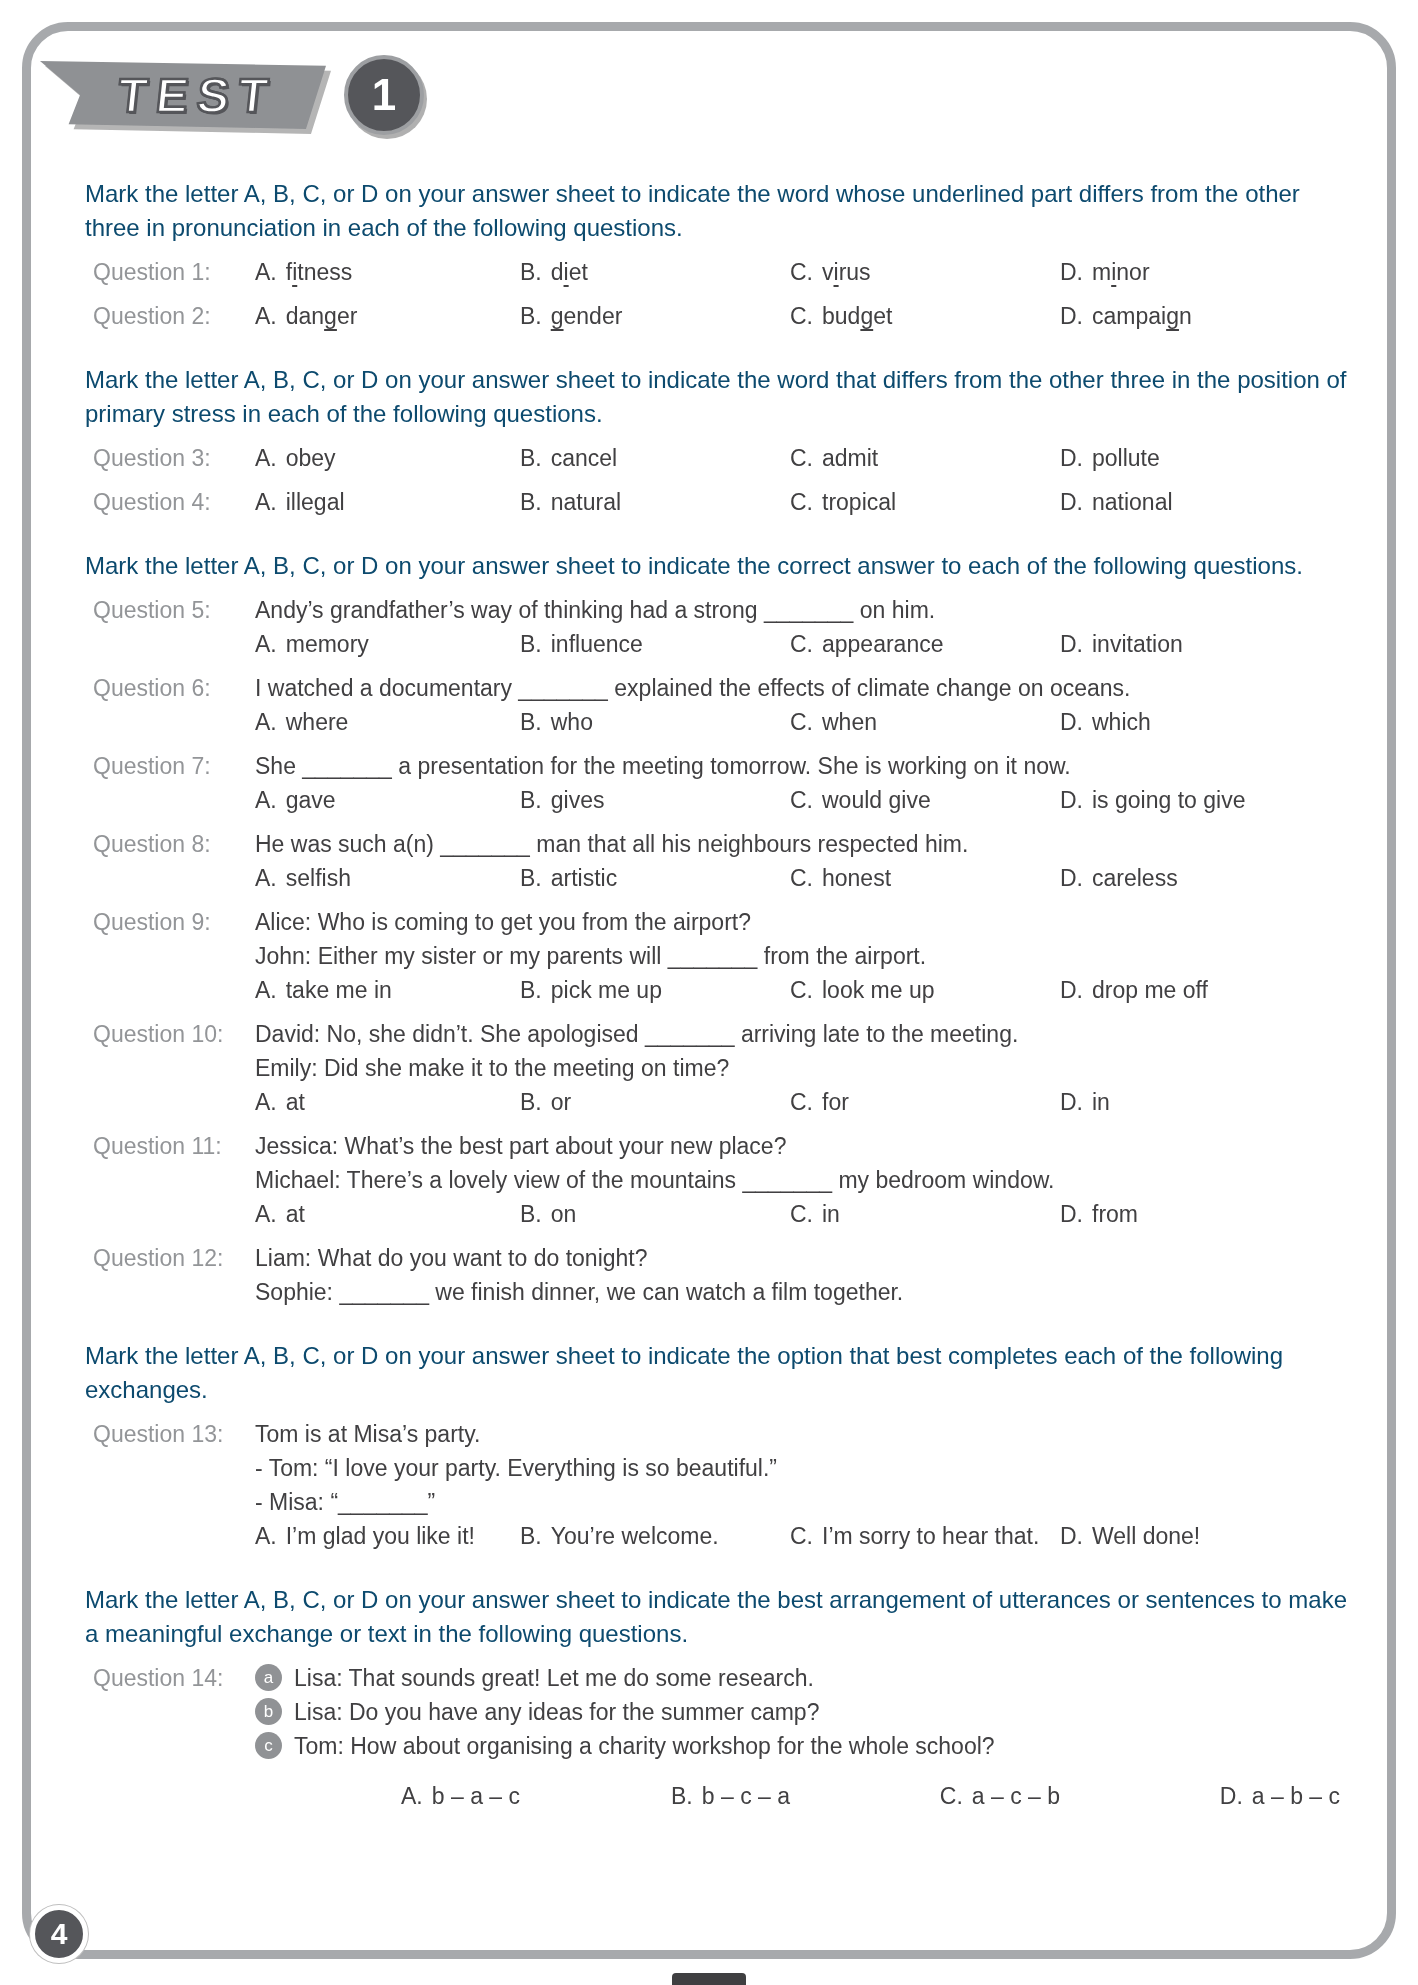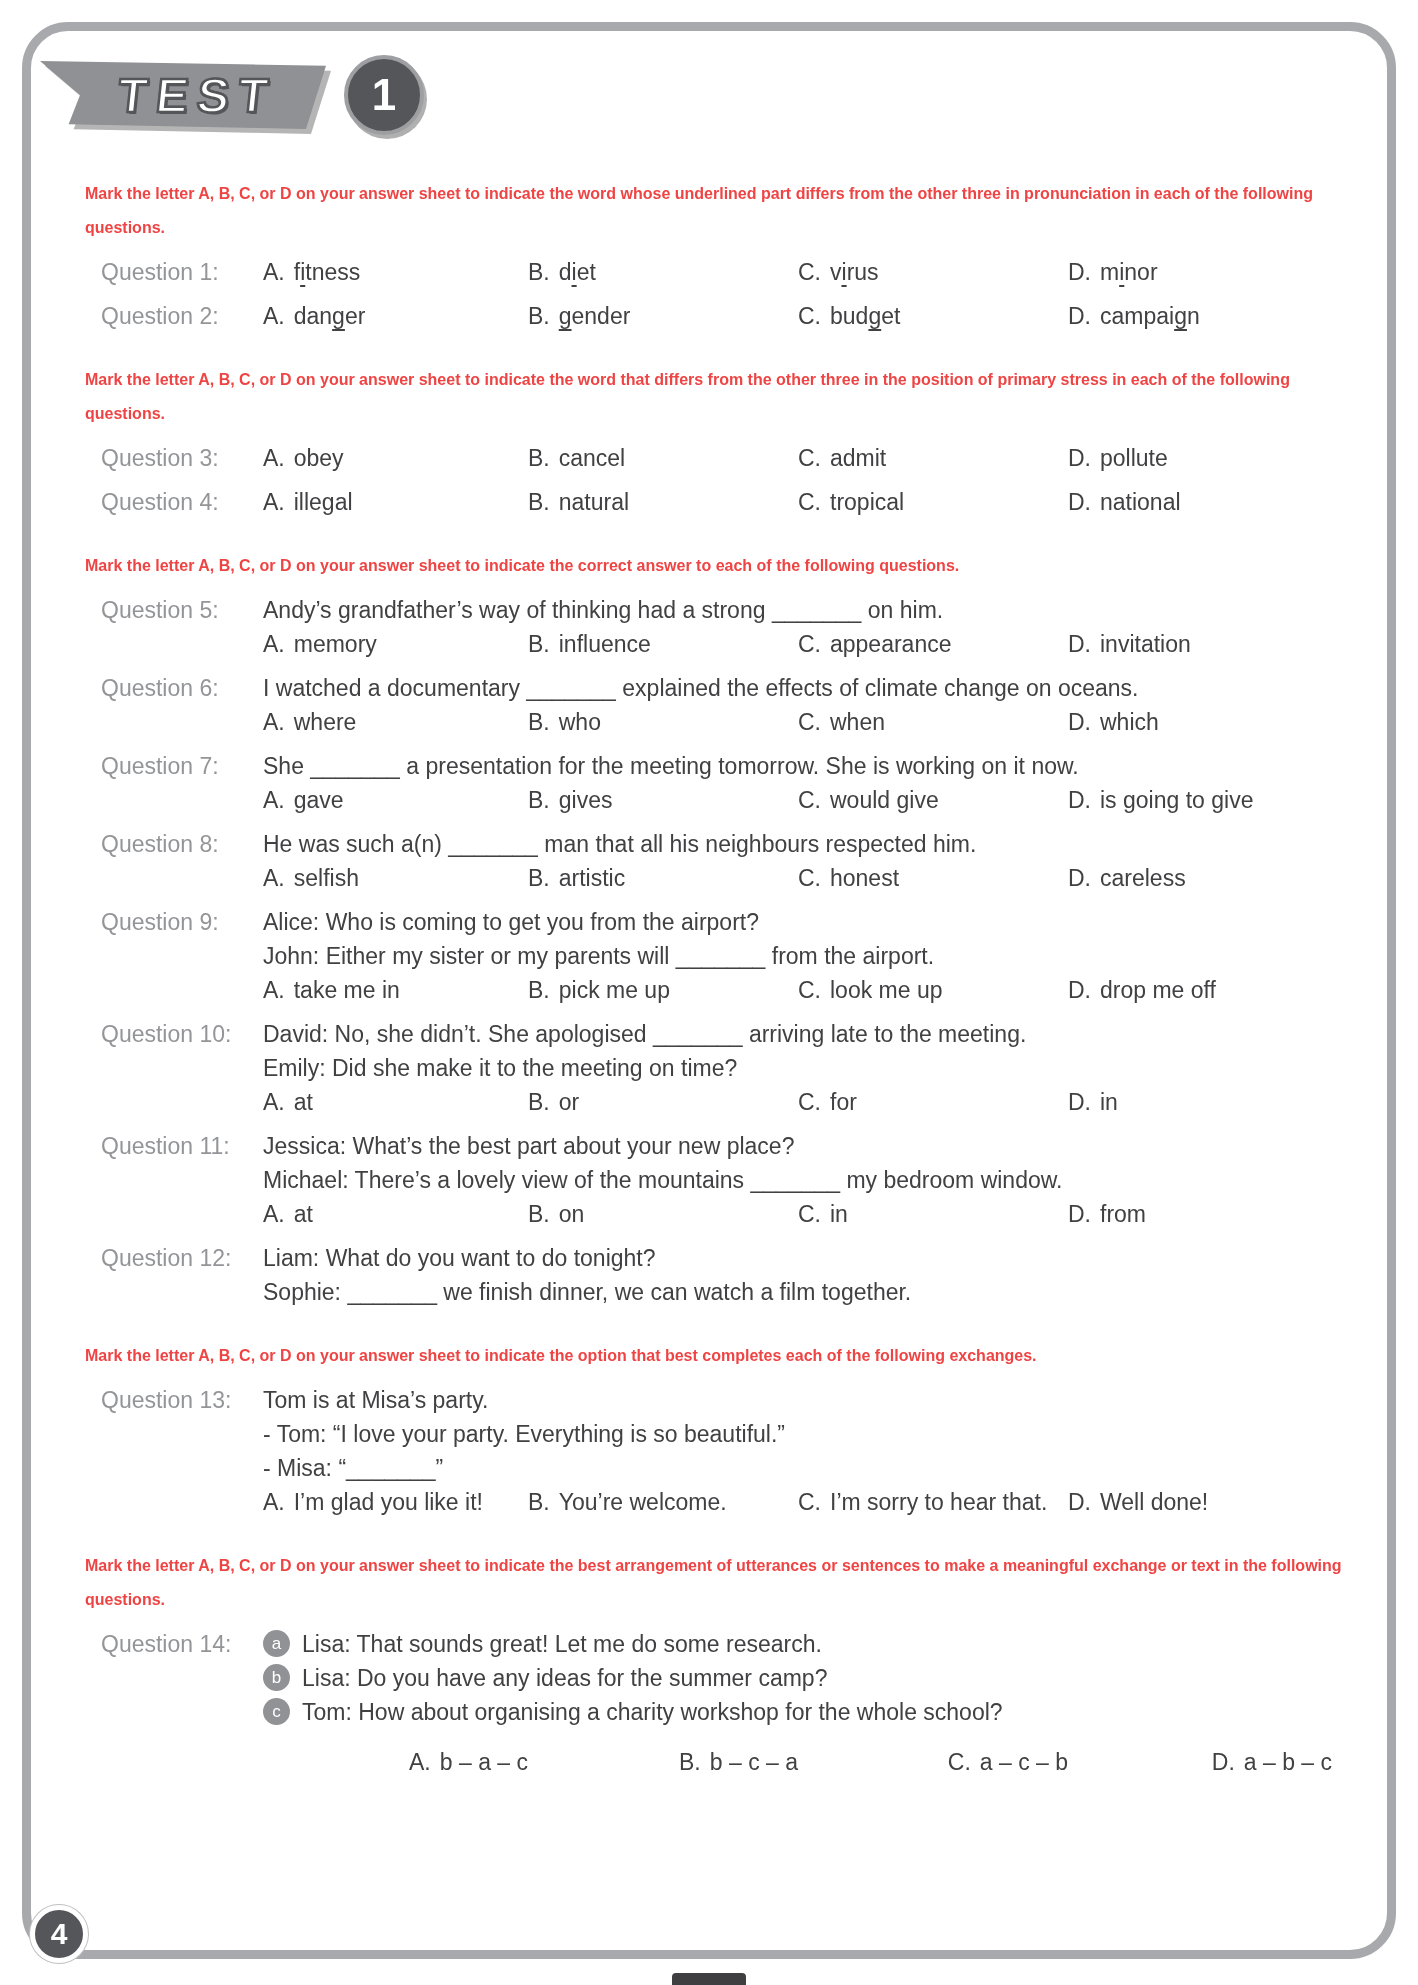--- a/index.html
+++ b/index.html
@@ -43,24 +43,24 @@
     width: 80px; height: 80px; border-radius: 50%;
     background: #55565a;
     border: 4px solid #9d9fa2;
     display: flex; align-items: center; justify-content: center;
     box-shadow: 3px 4px 0 rgba(80,80,80,0.45);
   }
   .badge-text { color: #fff; font-size: 44px; font-weight: bold; }
   
   .content { position: relative; padding: 0 70px 0 85px; }
   .heading {
-    font-weight: bold; font-size: 16px; line-height: 34px;
-    color: #ef4444; margin: 30px 0 10px;
-  }
-  .q { display: grid; grid-template-columns: 162px 1fr; margin: 0 16px 10px; }
+    font-weight: normal; font-size: 24px; line-height: 34px;
+    color: #0c4a6e; margin: 30px 0 10px;
+  }
+  .q { display: grid; grid-template-columns: 162px 1fr; margin: 0 8px 10px; }
   .qlabel { color: #939598; font-size: 23px; line-height: 34px; }
   .qbody { font-size: 23px; line-height: 34px; color: #414042; }
   .stem { }
   .opts { display: grid; grid-template-columns: 265px 270px 270px 1fr; }
   .opt { white-space: nowrap; }
   .okey { margin-right: 9px; }
   .u { text-decoration: underline; text-decoration-thickness: 1.5px; text-underline-offset: 5px; }
   .abc-line { }
   .abc {
     display: inline-flex; width: 27px; height: 27px; border-radius: 50%;

